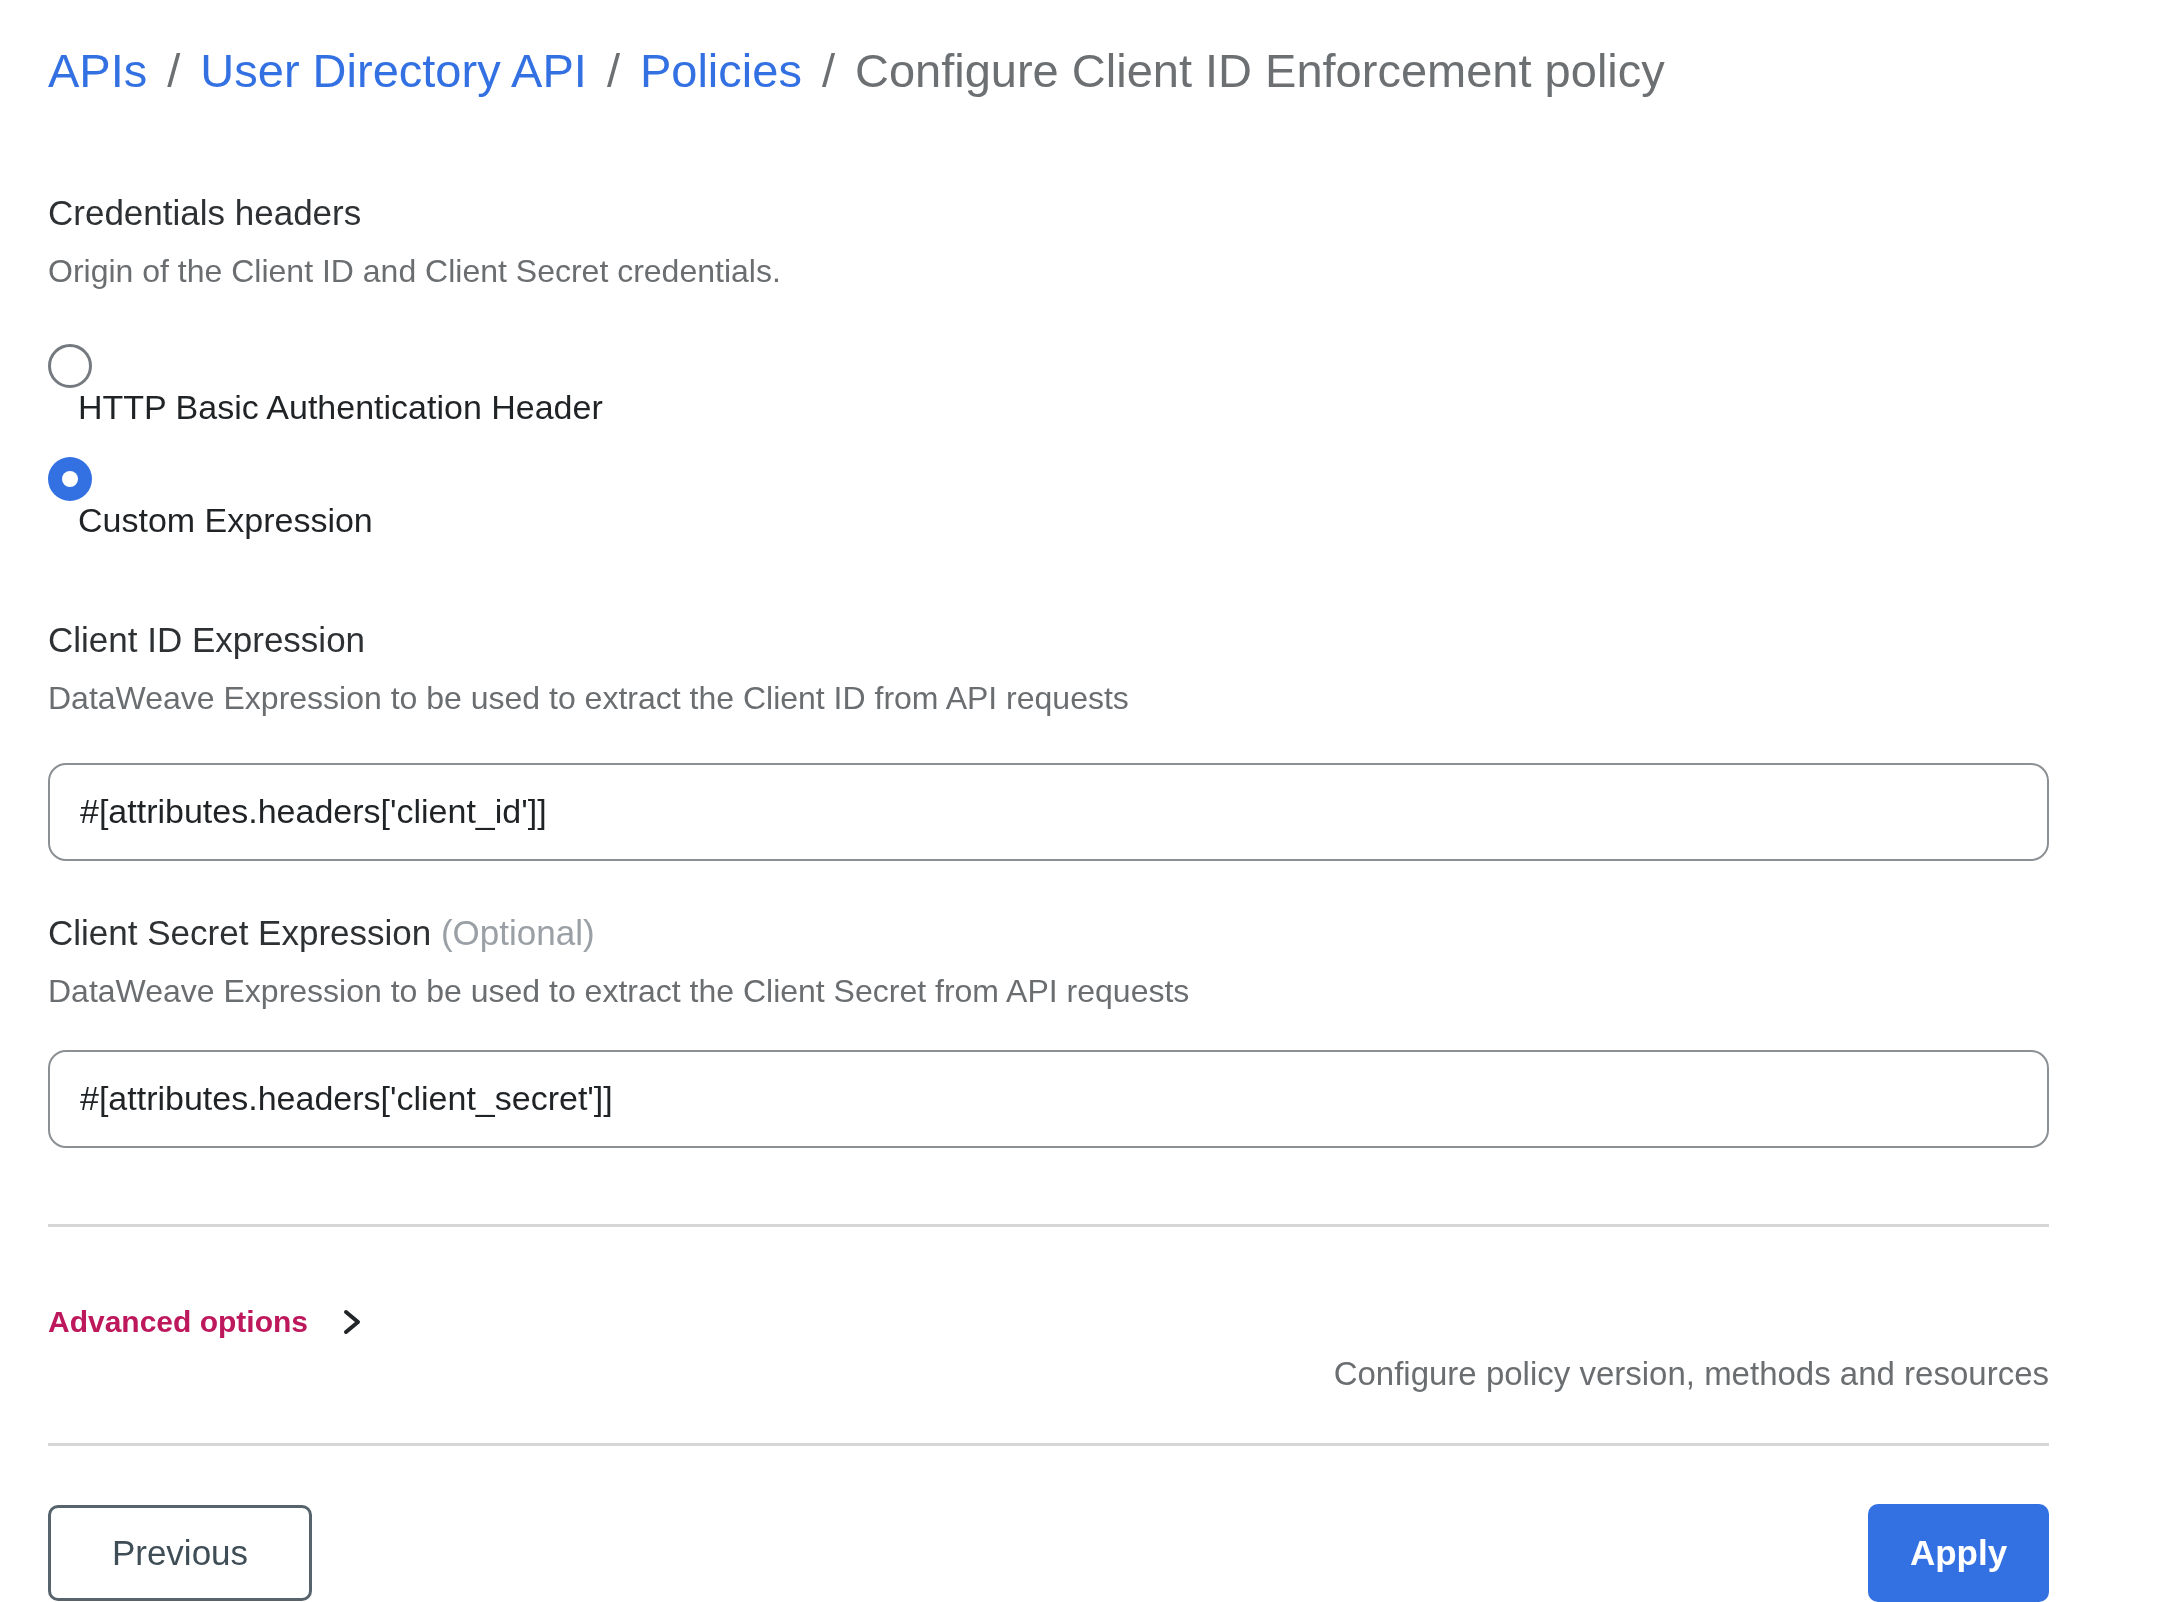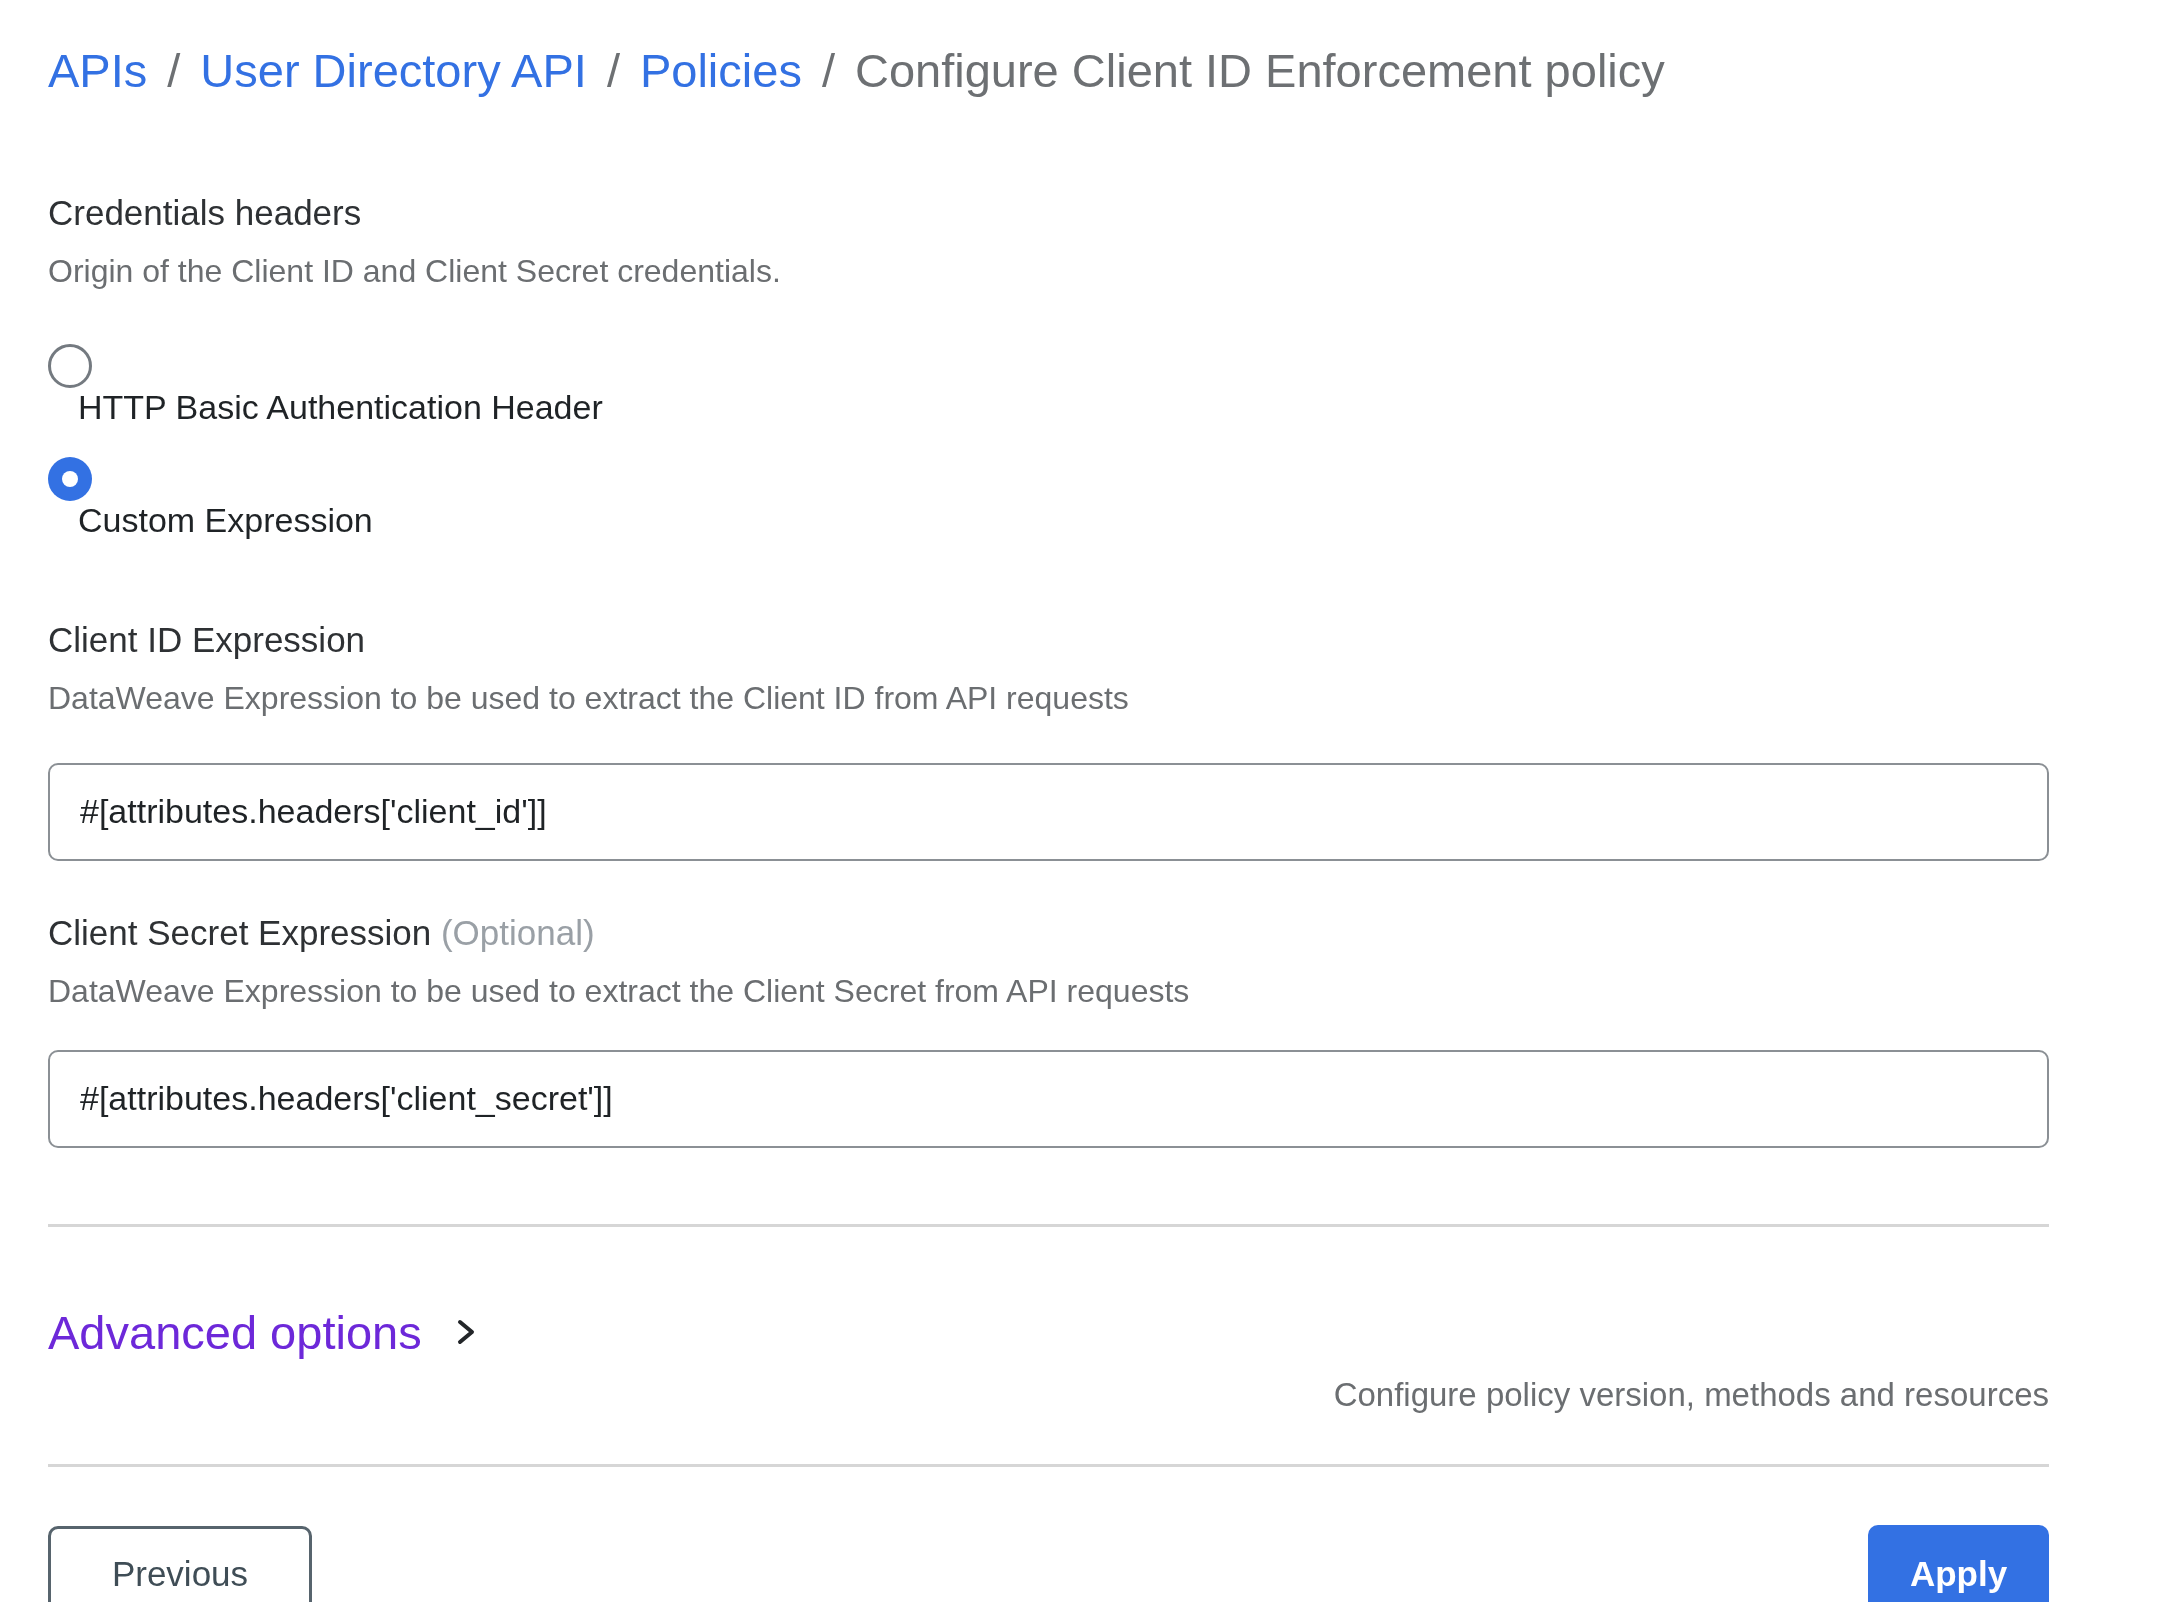--- a/index.html
+++ b/index.html
@@ -89,21 +89,21 @@
 
   
   .field-label-id { margin-top: 80px; }
   .field-label-secret { margin-top: 52px; }
   .text-input {
     display: block;
     width: 100%;
     height: 98px;
     margin-top: 46px;
     border: 2px solid #8b9095;
-    border-radius: 10px;
+    border-radius: 18px;
     padding: 0 30px;
     font-size: 34px;
     color: #1f2326;
     font-family: "Liberation Sans", sans-serif;
     background: #ffffff;
     outline: none;
   }
   .input-secret { margin-top: 40px; }
 
   .divider {
@@ -115,23 +115,23 @@
   .divider-2 { margin-top: 50px; }
 
   
   .advanced-header {
     margin-top: 78px;
     display: flex;
     align-items: center;
     cursor: pointer;
   }
   .advanced-title {
-    font-size: 47px;
-    color: #6d28d9;
-    font-weight: 400;
+    font-size: 30px;
+    color: #be185d;
+    font-weight: 700;
   }
   .chevron {
     margin-left: 32px;
     display: inline-flex;
     align-items: center;
   }
   .advanced-desc {
     margin-top: 16px;
     font-size: 33px;
     color: #6b6e71;

